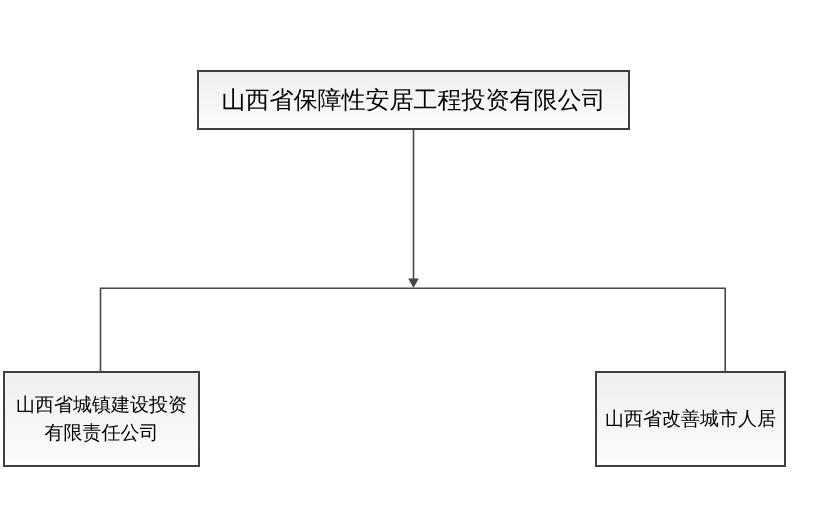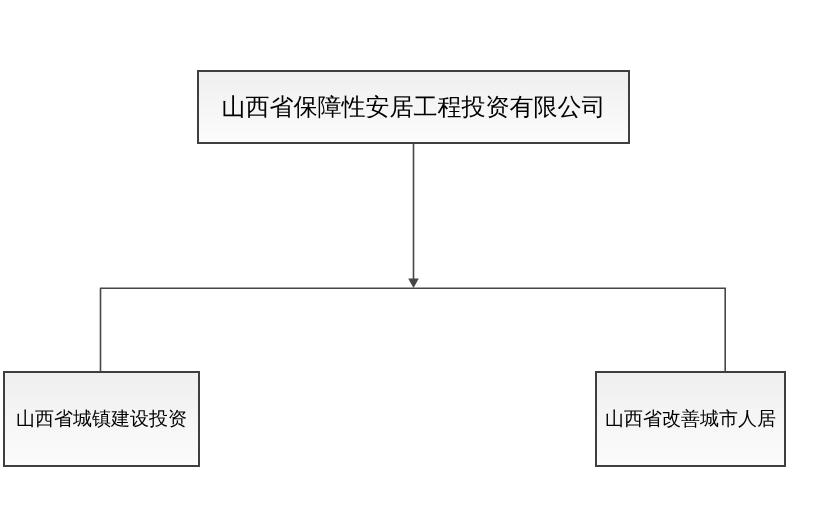--- a/index.html
+++ b/index.html
@@ -46,21 +46,21 @@
   }
   .node .node-line {
     display: block;
     white-space: nowrap;
     line-height: 1.45;
   }
   .node-root {
     left: 197px;
     top: 70px;
     width: 433px;
-    height: 74px;
+    height: 60px;
     font-size: 24px;
     text-align: center;
   }
   .node-child-left {
     left: 3px;
     top: 371px;
     width: 197px;
     height: 96px;
     font-size: 19px;
   }
@@ -88,19 +88,20 @@
 
     <line class="edge" x1="725.2" y1="288" x2="725.2" y2="371"></line>
   </svg>
 
   <div class="node node-root">
     <span class="node-line">山西省保障性安居工程投资有限公司</span>
   </div>
 
   <div class="node node-child-left">
     <span class="node-line">山西省城镇建设投资</span>
+    <span class="node-line">有限责任公司</span>
   </div>
 
   <div class="node node-child-right">
     <span class="node-line">山西省改善城市人居</span>
   </div>
 
 </div>
 
 </body></html>

